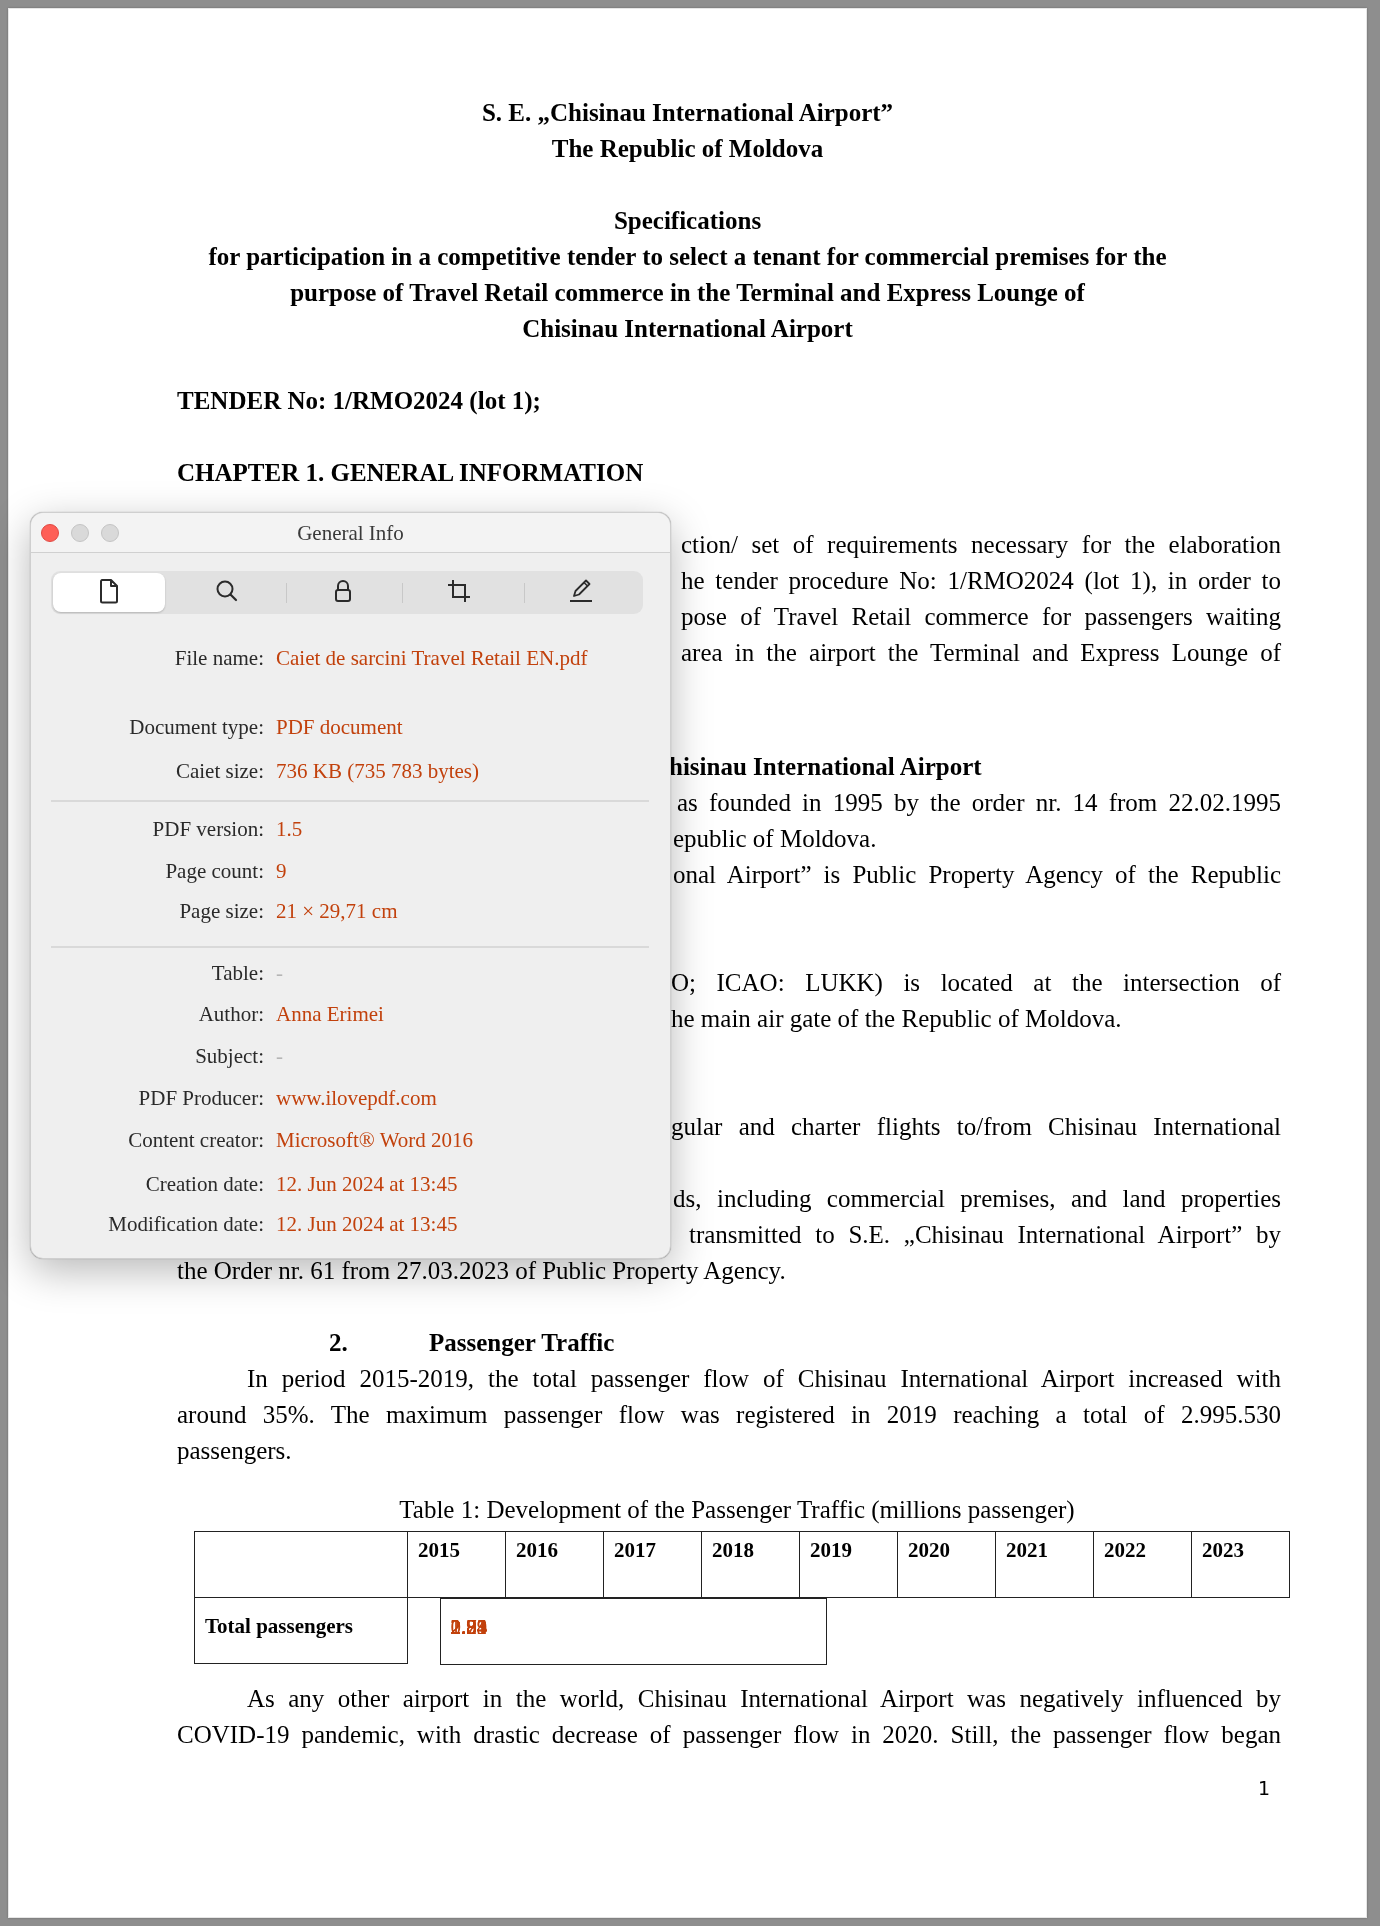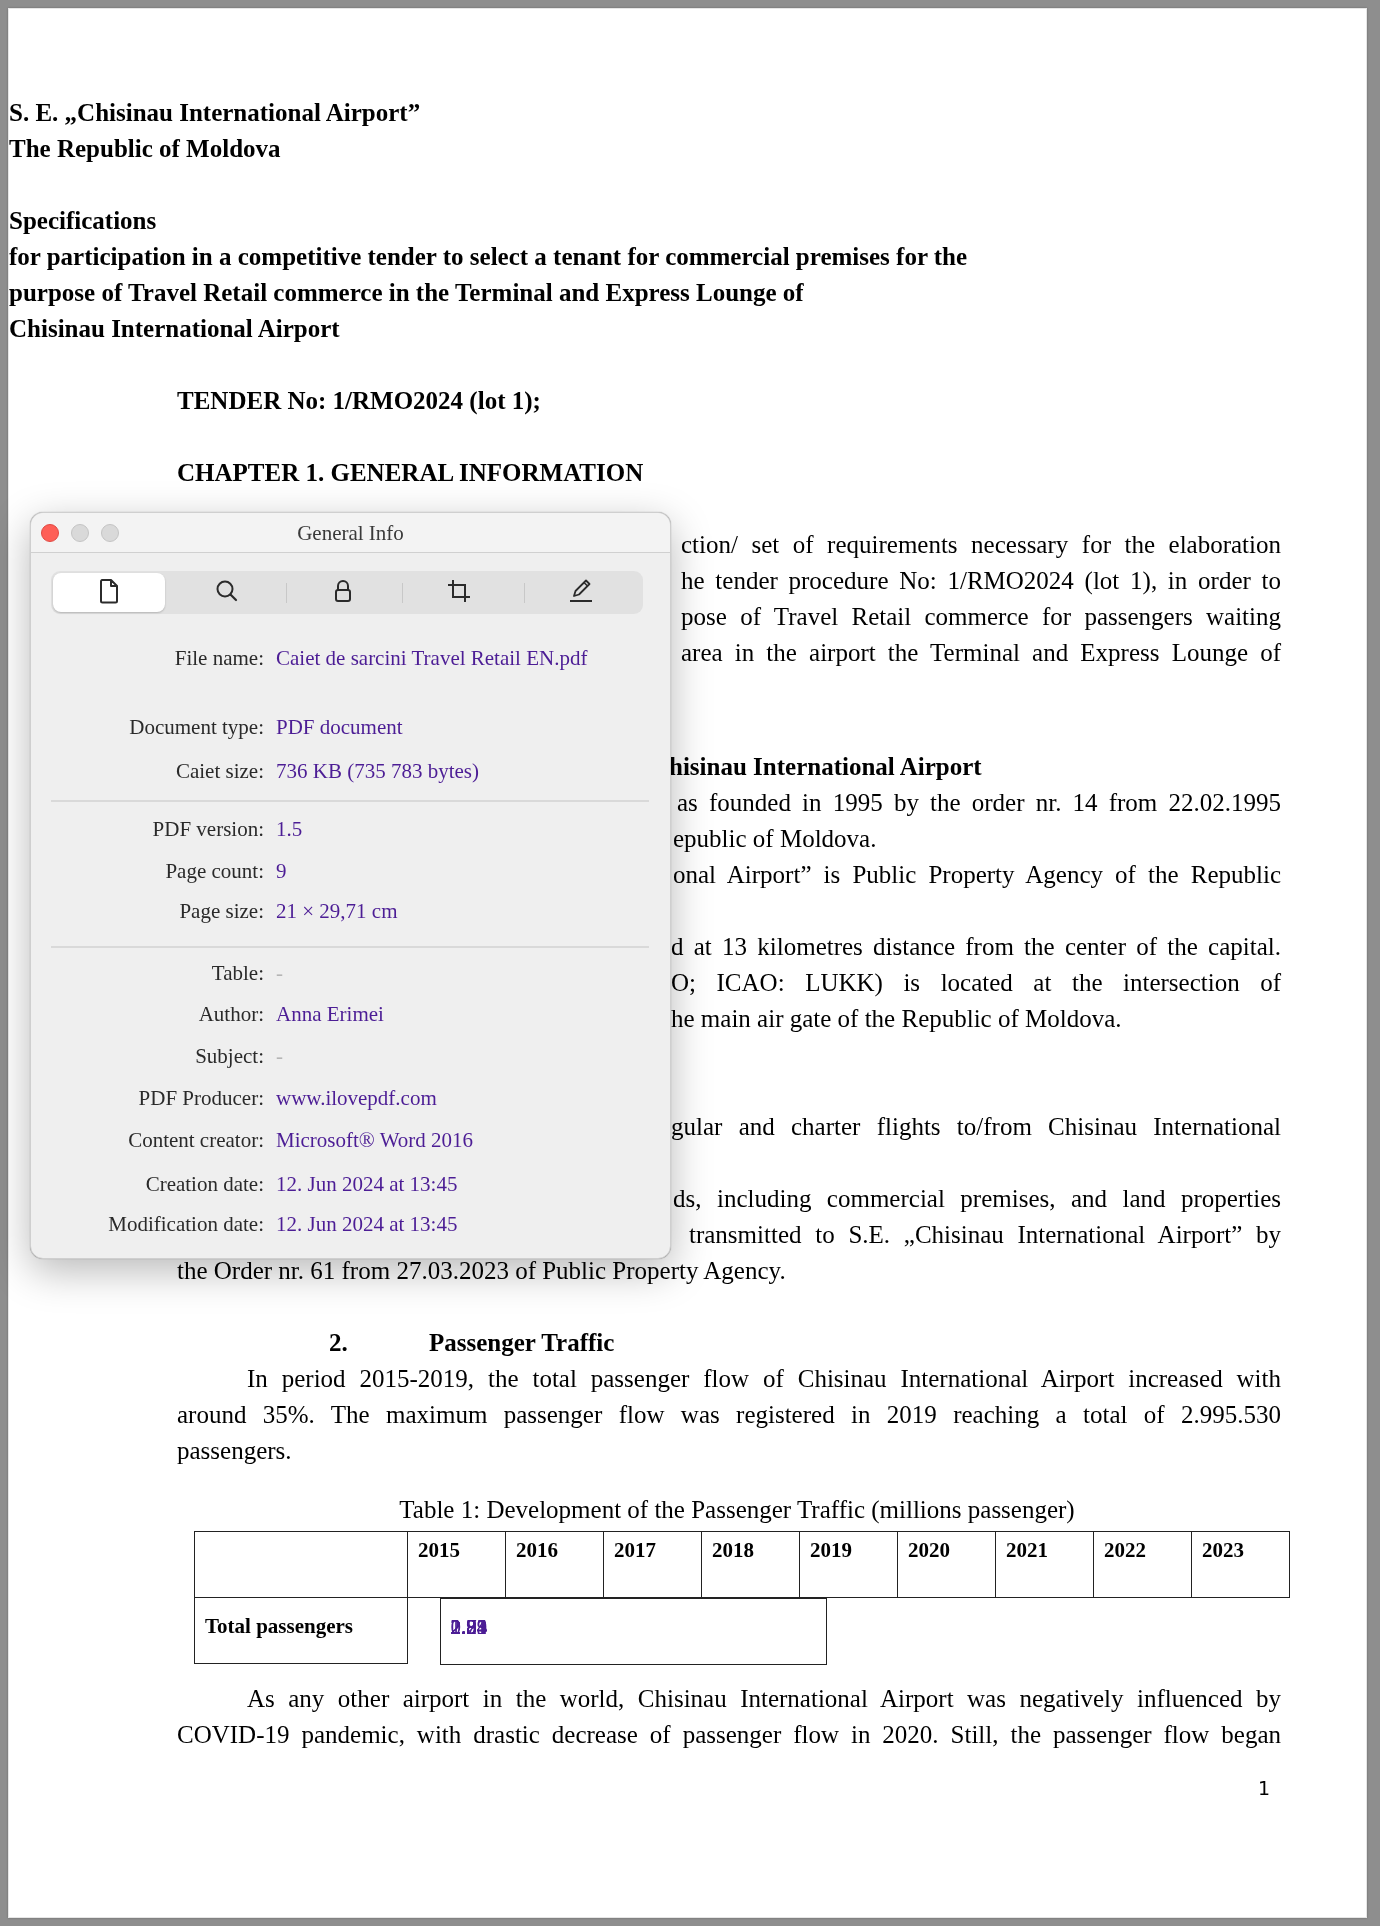--- a/index.html
+++ b/index.html
@@ -11,21 +11,21 @@
   }
   .page {
     position:absolute; left:8px; top:8px; width:1357px; height:1908px;
     background:#ffffff;
     border:1px solid #e6e6e6;
     box-shadow: 0 0 2px rgba(0,0,0,0.25);
   }
   .doc { position:absolute; left:0; top:0; width:1357px; height:1908px; color:#000; }
   .t { position:absolute; font-size:25px; line-height:36px; white-space:nowrap; }
   .b { font-weight:bold; }
-  .center { left:0; width:1357px; }
+  .center { left:0; width:1357px; text-align:center; }
   .just { text-align:justify; text-align-last:justify; }
 
   
   .tbl-caption { position:absolute; left:168px; width:1120px; top:1487px; text-align:center; font-weight:normal; font-size:25px; }
   table.pt {
     position:absolute; left:185px; top:1522px; border-collapse:collapse;
     font-family:"Liberation Serif", serif; font-size:21px;
   }
   table.pt td {
     border:1.5px solid #222; height:49px; vertical-align:top; padding:6px 10px 0 10px;
@@ -56,21 +56,21 @@
   .panel-title { position:absolute; left:0; right:0; top:8px; text-align:center; font-size:21px; color:#3a3a3a; }
   .seg {
     position:absolute; left:20px; top:58px; width:592px; height:43px;
     background:#e1e1e1; border-radius:9px;
   }
   .seg-btn { position:absolute; top:2px; height:39px; width:112px; display:flex; align-items:center; justify-content:center; }
   .seg-btn.active { background:#ffffff; border-radius:8px; box-shadow:0 1px 2px rgba(0,0,0,0.2); }
   .seg-div { position:absolute; top:12px; width:1px; height:20px; background:#c8c8c8; }
   .row { position:absolute; left:0; width:639px; font-size:21px; line-height:29px; }
   .lbl { position:absolute; right:406px; text-align:right; white-space:nowrap; color:#2a2a2a; }
-  .val { position:absolute; left:245px; width:365px; color:#4c1d95; }
+  .val { position:absolute; left:245px; width:365px; color:#c2410c; }
   .val.dash { color:#b5b5b5; }
   .sep { position:absolute; left:20px; width:598px; height:2px; background:#d9d9d9; }
 </style>
 </head>
 <body>
 
 <div class="page">
   <div class="doc">
     <div class="t b center" style="top:86px">S. E. „Chisinau International Airport”</div>
     <div class="t b center" style="top:122px">The Republic of Moldova</div>
@@ -85,21 +85,20 @@
 
     <div class="t just" style="left:672px; width:600px; top:518px">ction/ set of requirements necessary for the elaboration</div>
     <div class="t just" style="left:672px; width:600px; top:554px">he tender procedure No: 1/RMO2024 (lot 1), in order to</div>
     <div class="t just" style="left:672px; width:600px; top:590px">pose of Travel Retail commerce for passengers waiting</div>
     <div class="t just" style="left:672px; width:600px; top:626px">area in the airport the Terminal and Express Lounge of</div>
 
     <div class="t b" style="left:660px; top:740px">hisinau International Airport</div>
     <div class="t just" style="left:668px; width:604px; top:776px">as founded in 1995 by the order nr. 14 from 22.02.1995</div>
     <div class="t" style="left:664px; top:812px">epublic of Moldova.</div>
     <div class="t just" style="left:664px; width:608px; top:848px">onal Airport” is Public Property Agency of the Republic</div>
-    <div class="t just" style="left:662px; width:610px; top:920px">d at 13 kilometres distance from the center of the capital.</div>
     <div class="t just" style="left:662px; width:610px; top:956px">O; ICAO: LUKK) is located at the intersection of</div>
     <div class="t" style="left:662px; top:992px">he main air gate of the Republic of Moldova.</div>
     <div class="t just" style="left:662px; width:610px; top:1100px">gular and charter flights to/from Chisinau International</div>
     <div class="t just" style="left:664px; width:608px; top:1172px">ds, including commercial premises, and land properties</div>
     <div class="t just" style="left:680px; width:592px; top:1208px">transmitted to S.E. „Chisinau International Airport” by</div>
     <div class="t" style="left:168px; top:1244px">the Order nr. 61 from 27.03.2023 of Public Property Agency.</div>
 
     <div class="t b" style="left:320px; top:1316px">2.</div>
     <div class="t b" style="left:420px; top:1316px">Passenger Traffic</div>
     <div class="t just" style="left:238px; width:1034px; top:1352px">In period 2015-2019, the total passenger flow of Chisinau International Airport increased with</div>

